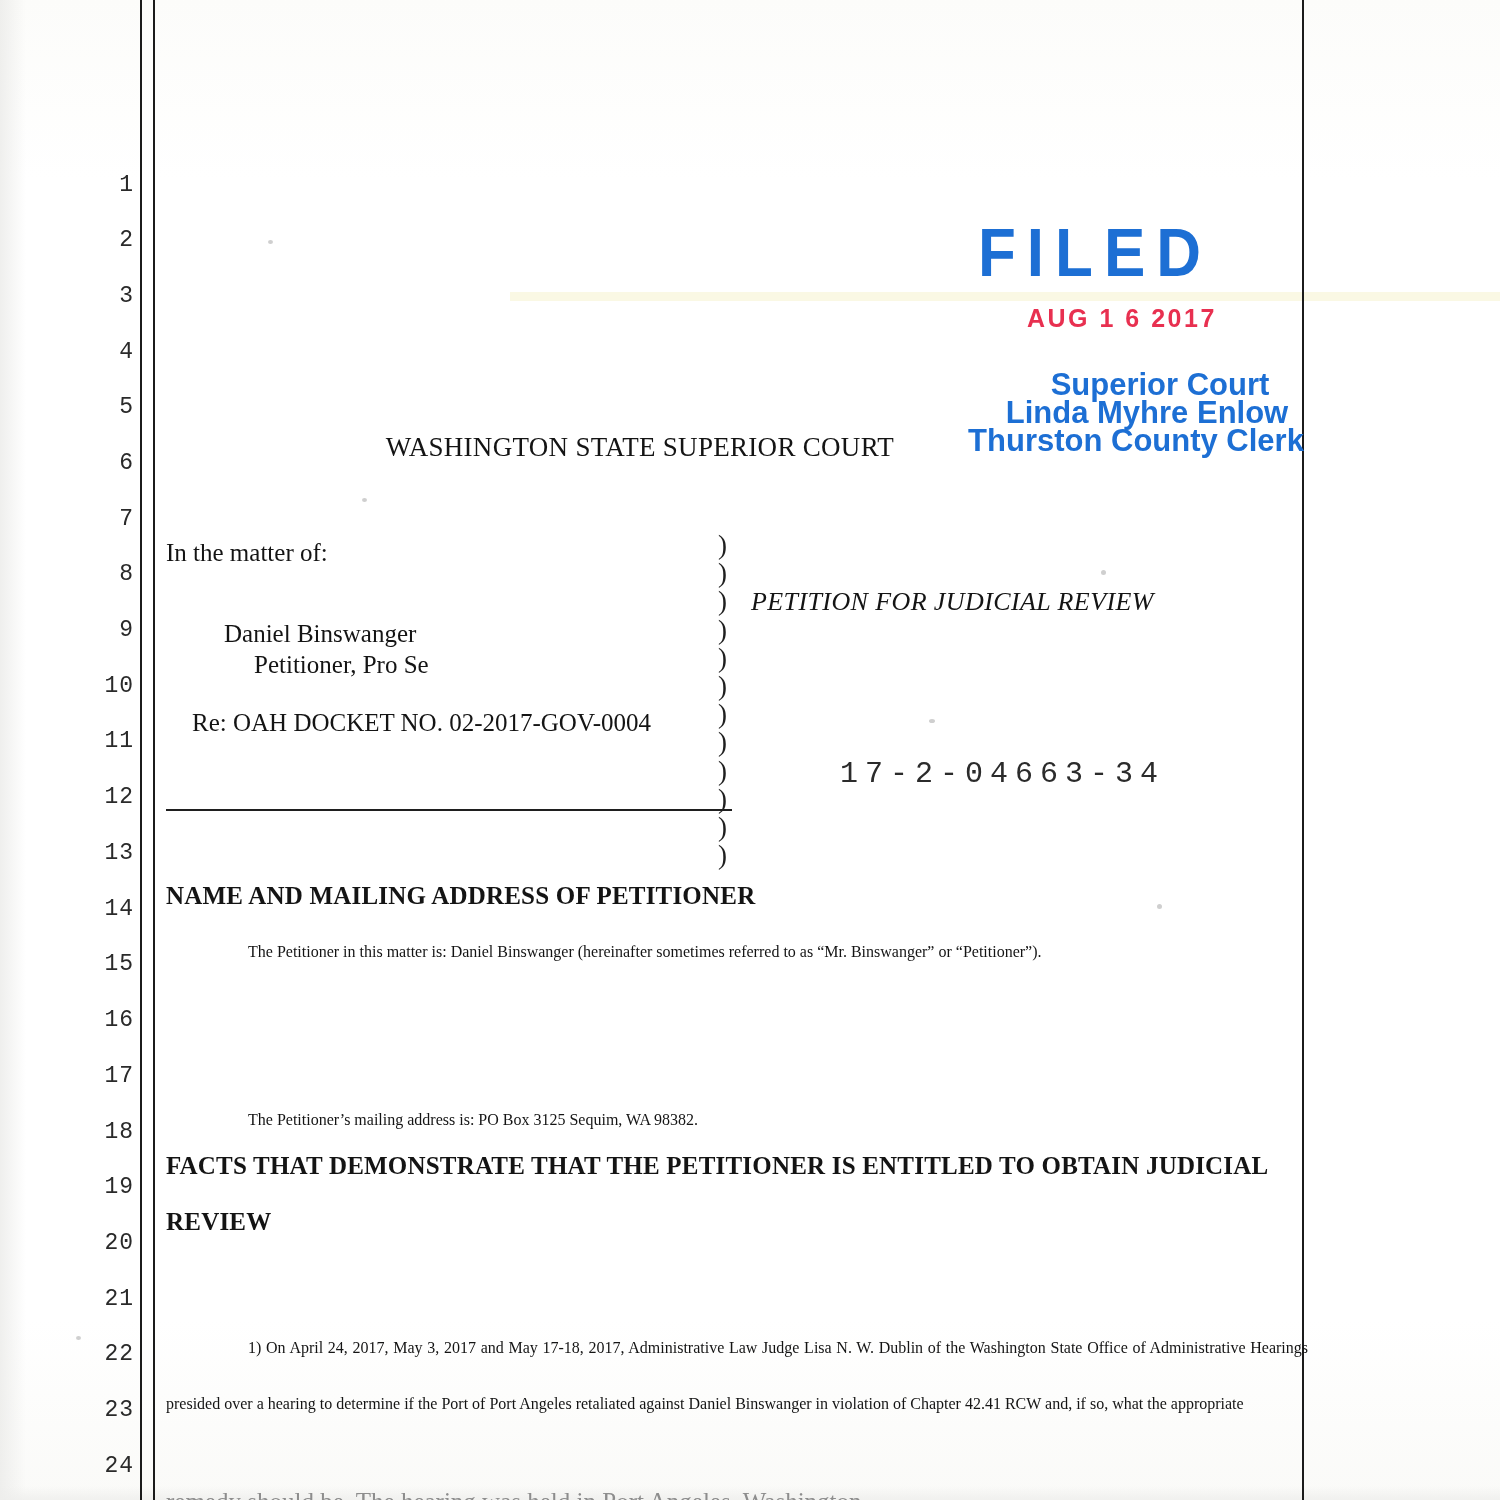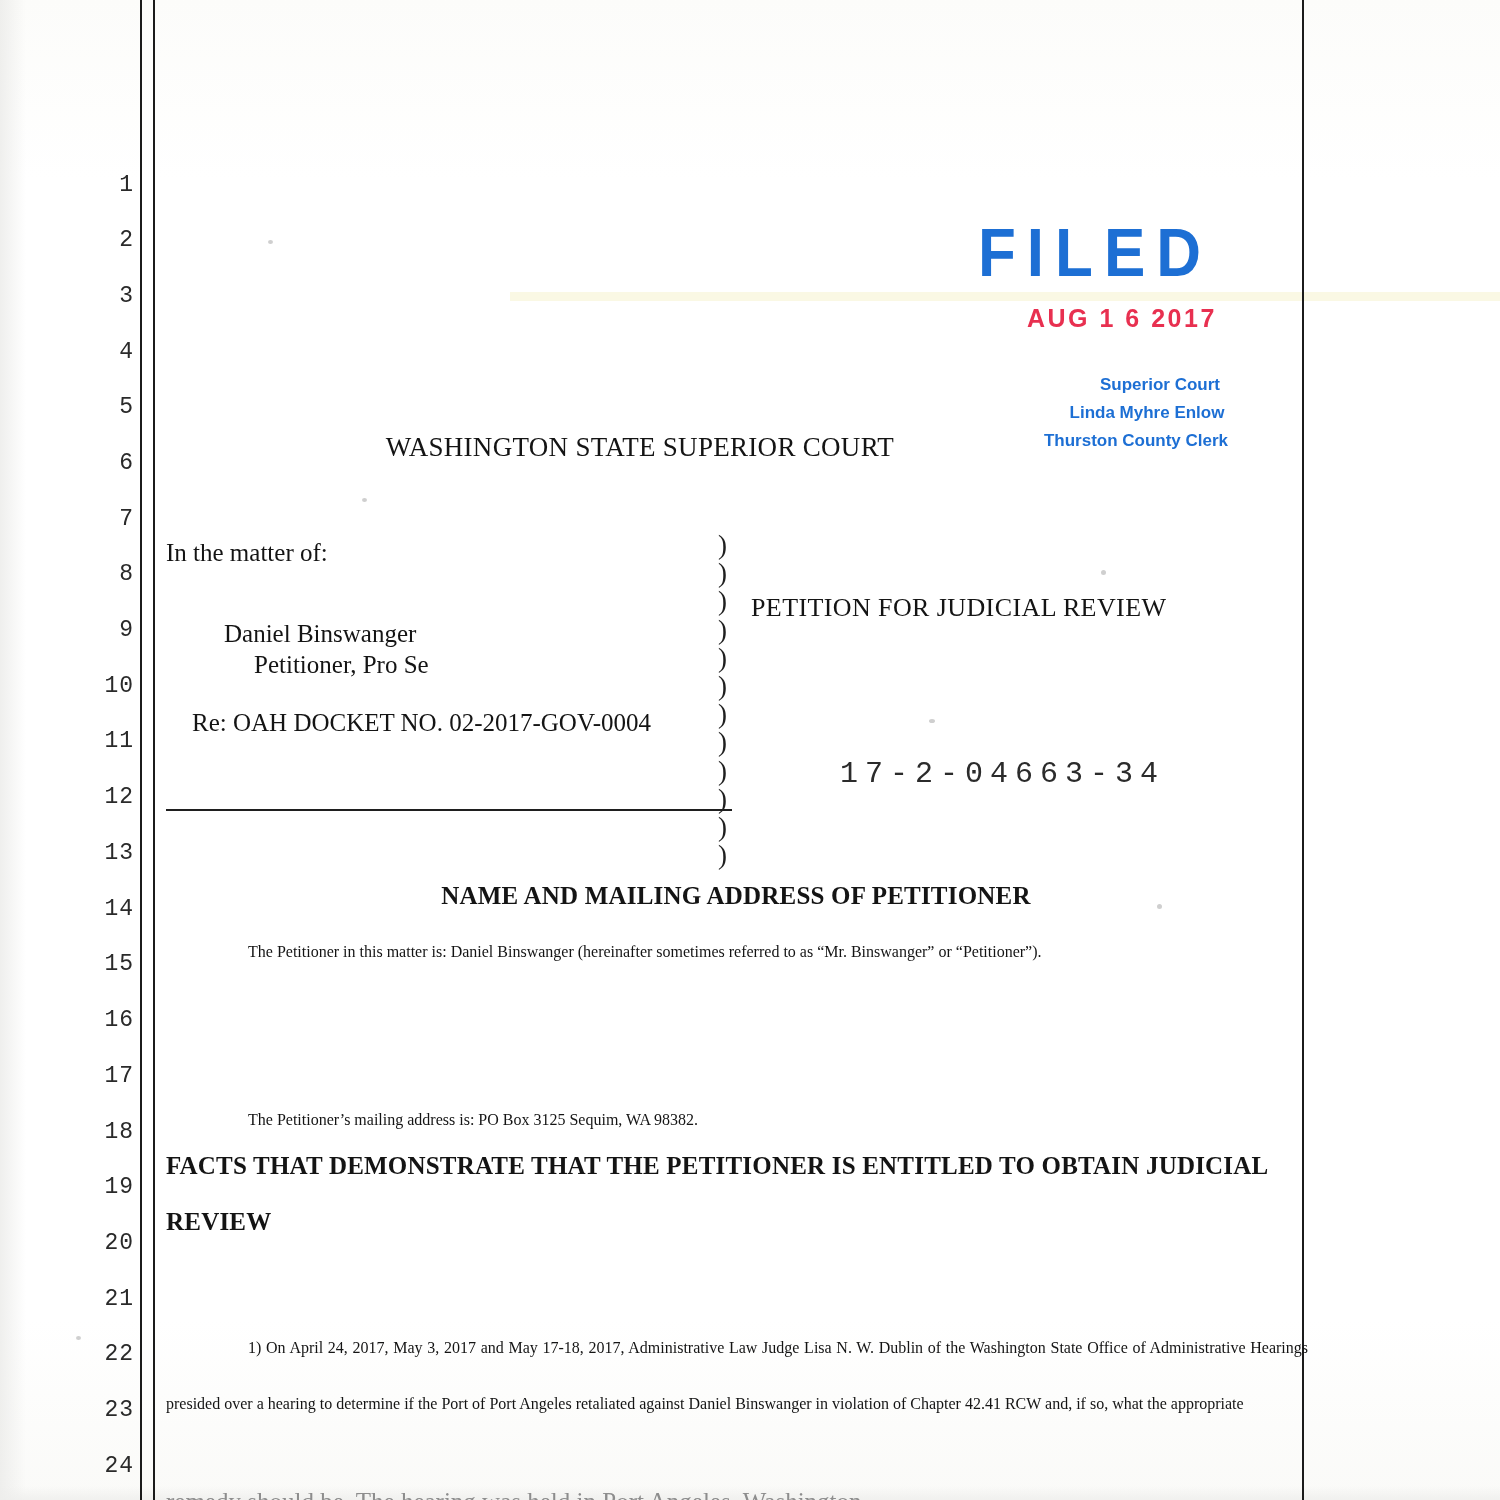--- a/index.html
+++ b/index.html
@@ -118,21 +118,21 @@
     transform: scaleY(1.06);
     transform-origin: left top;
   }
   .stamp-clerk {
     position: absolute;
     left: 966px;
     top: 371px;
     width: 340px;
     font-family: "Liberation Sans", "DejaVu Sans", sans-serif;
     font-weight: bold;
-    font-size: 17px;
+    font-size: 31px;
     line-height: 28px;
     color: #1d6fd4;
     text-align: center;
   }
   .stamp-clerk .ln { display: block; white-space: nowrap; }
   .stamp-clerk .ln-1 { margin-left: 48px; }
   .stamp-clerk .ln-2 { margin-left: 22px; }
   .stamp-clerk .ln-3 { margin-left: 0; }
 
   
@@ -184,24 +184,25 @@
     left: 0;
     top: 274px;
     width: 566px;
     height: 2px;
     background: #1f1f1f;
   }
 
   .cap-title {
     position: absolute;
     left: 585px;
-    top: 58px;
+    top: 52px;
     font-size: 26px;
     letter-spacing: 0.4px;
     white-space: nowrap;
+    font-style: italic;
   }
   .cap-casenum {
     position: absolute;
     left: 674px;
     top: 222px;
     font-family: "Liberation Mono", "DejaVu Sans Mono", monospace;
     font-size: 30px;
     letter-spacing: 7px;
     color: #2b2b2b;
   }
@@ -215,21 +216,21 @@
     line-height: 56px;
   }
   .para {
     font-size: 16px;
     line-height: 56px;
     text-align: justify;
     text-justify: inter-word;
   }
   .para .indent { display: inline-block; width: 82px; }
 
-  #h-name       { top: 868px; text-align: center; }
+  #h-name       { top: 868px; }
   #p-name       { top: 924px; width: 1142px; }
   #p-address    { top: 1092px; }
   #h-facts      { top: 1138px; width: 1120px; }
   #p-one        { top: 1320px; width: 1142px; }
 
   .clip-bottom {
     position: absolute;
     left: 166px;
     top: 1488px;
     width: 1135px;

